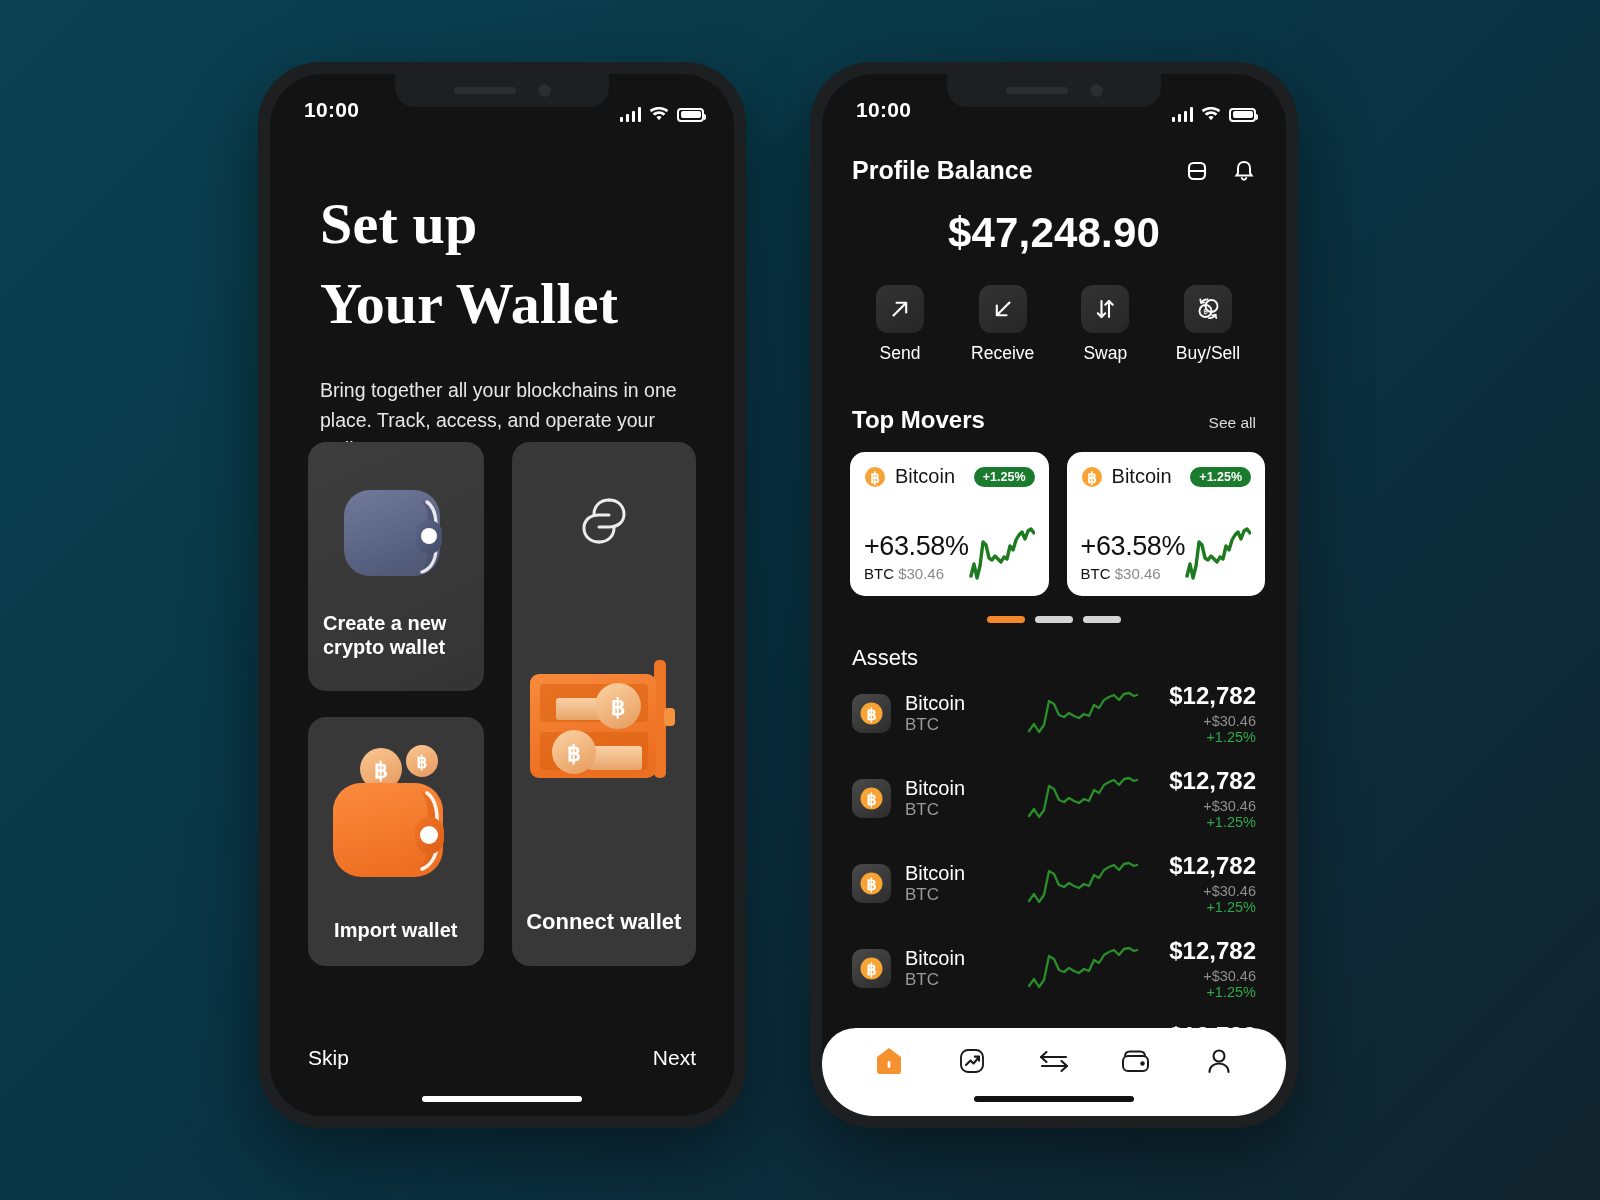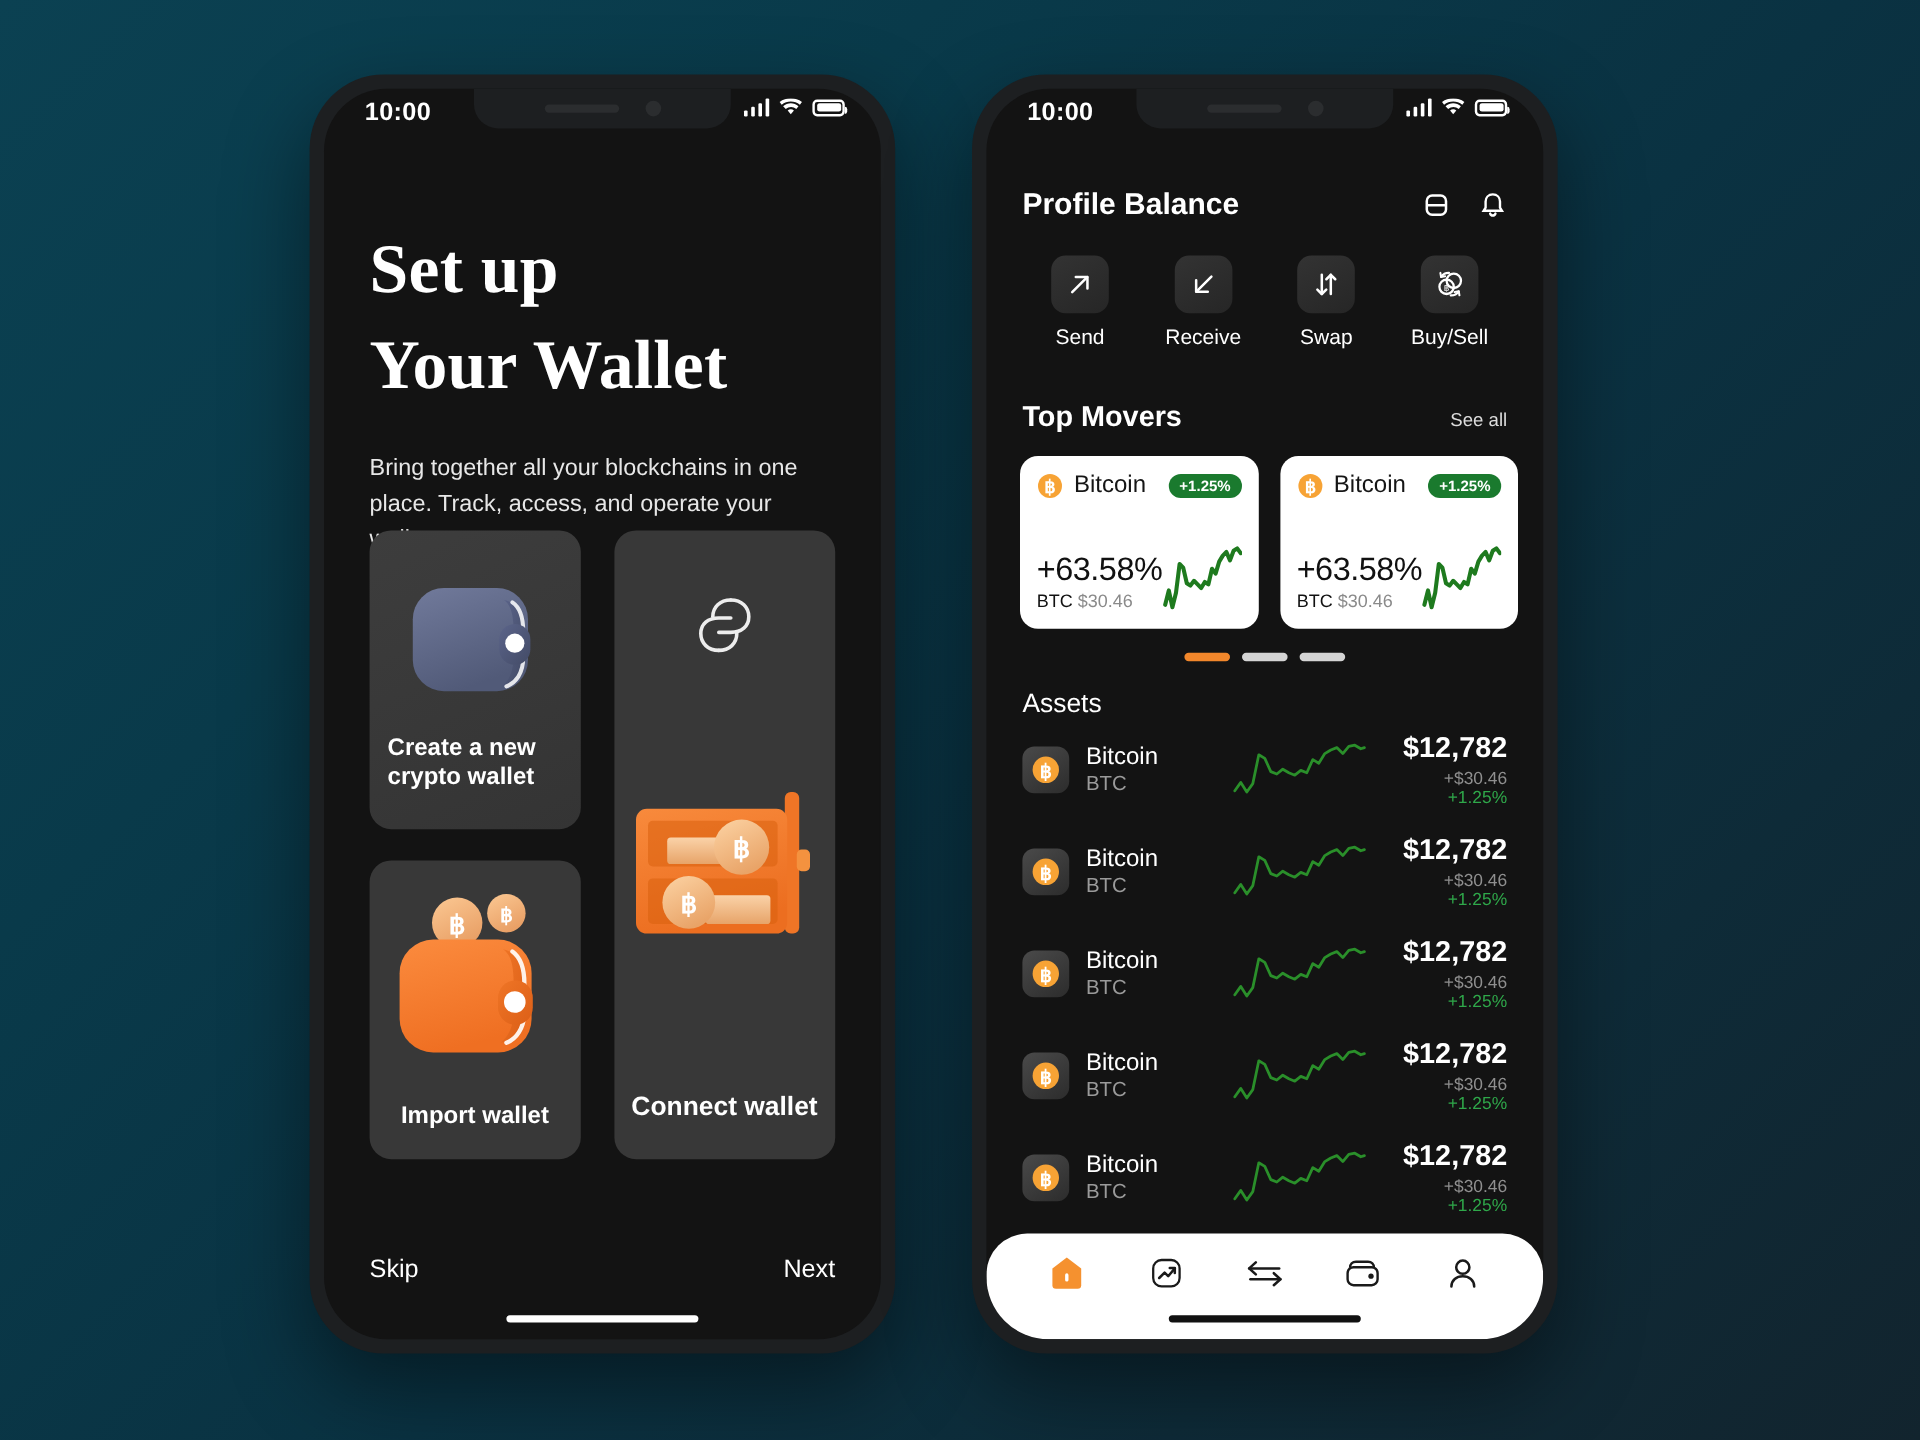--- a/index.html
+++ b/index.html
@@ -34,42 +34,42 @@
     border-bottom-left-radius:20px; border-bottom-right-radius:20px;
     display:flex; align-items:center; justify-content:center; gap:22px;
     z-index:30;
   }
   .notch .speaker { width:62px; height:7px; background:#2b2d2f; border-radius:4px; }
   .notch .cam { width:13px; height:13px; background:#2b2d2f; border-radius:50%; }
 
   
   .statusbar {
     position:absolute; top:0; left:0; right:0; height:48px;
-    display:flex; align-items:flex-start; justify-content:space-between;
+    display:flex; align-items:flex-end; justify-content:space-between;
     padding:8px 30px 0 34px; z-index:25;
   }
   .status-time { color:#fff; font-size:21px; font-weight:bold; letter-spacing:.3px; }
   .status-right { display:flex; align-items:center; gap:8px; }
   .bars { display:flex; align-items:flex-end; gap:2.5px; height:15px; }
   .bars i { width:3.5px; background:#fff; border-radius:1px; display:block; }
   .bars i:nth-child(1){height:5px;} .bars i:nth-child(2){height:8px;}
   .bars i:nth-child(3){height:11px;} .bars i:nth-child(4){height:15px;}
   .batt { width:27px; height:14px; border:2px solid #fff; border-radius:4px; position:relative; }
   .batt::after { content:""; position:absolute; right:-4px; top:4px; width:2px; height:6px; background:#fff; border-radius:0 2px 2px 0; }
   .batt i { position:absolute; inset:1.5px; background:#fff; border-radius:2px; display:block; }
 
   
   .home-ind {
     position:absolute; bottom:14px; left:50%; transform:translateX(-50%);
     width:160px; height:6px; background:#fff; border-radius:4px; z-index:40;
   }
   .home-ind.dark { background:#111; }
 
   
-  .onboard { position:absolute; inset:0; padding:0 38px; }
+  .onboard { position:absolute; inset:0; padding:0 50px; }
   .title-block { margin-top:110px; }
   .title-block h1 {
     font-family:"Liberation Serif", serif;
     color:#fff; font-size:58px; line-height:1.38; font-weight:bold;
     letter-spacing:.2px;
   }
   .subtitle {
     margin-top:32px; color:#e7e7e7; font-size:19.5px; line-height:1.52;
     max-width:430px;
   }
@@ -370,20 +370,21 @@
               <line x1="5" y1="13" x2="21" y2="13" stroke="#fff" stroke-width="2.1"></line>
             </svg>
             <svg width="24" height="26" viewBox="0 0 24 26">
               <path d="M12 4c-3.6 0-6 2.6-6 6v5l-1.6 2.6h15.2L18 15v-5c0-3.4-2.4-6-6-6z" fill="none" stroke="#fff" stroke-width="2"></path>
               <path d="M9.8 20a2.3 2.3 0 004.4 0" fill="none" stroke="#fff" stroke-width="2" stroke-linecap="round"></path>
             </svg>
           </div>
         </div>
 
         <div class="balance">
+          <div class="amount">$47,248.90</div>
         </div>
 
         <div class="actions">
           <div class="action">
             <div class="tile">
               <svg width="26" height="26" viewBox="0 0 26 26">
                 <path d="M6.5 19.5L19 7" stroke="#fff" stroke-width="2.1" stroke-linecap="round"></path>
                 <path d="M9.5 6.8H19.2V16.5" fill="none" stroke="#fff" stroke-width="2.1" stroke-linecap="round" stroke-linejoin="round"></path>
               </svg>
             </div>

